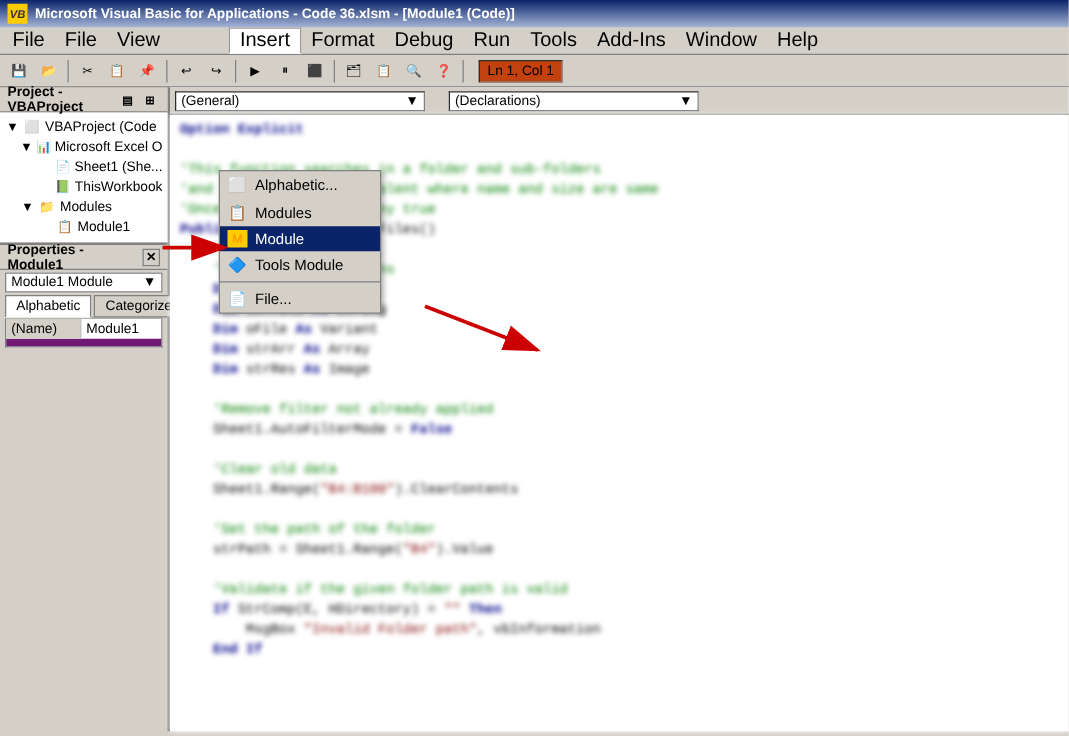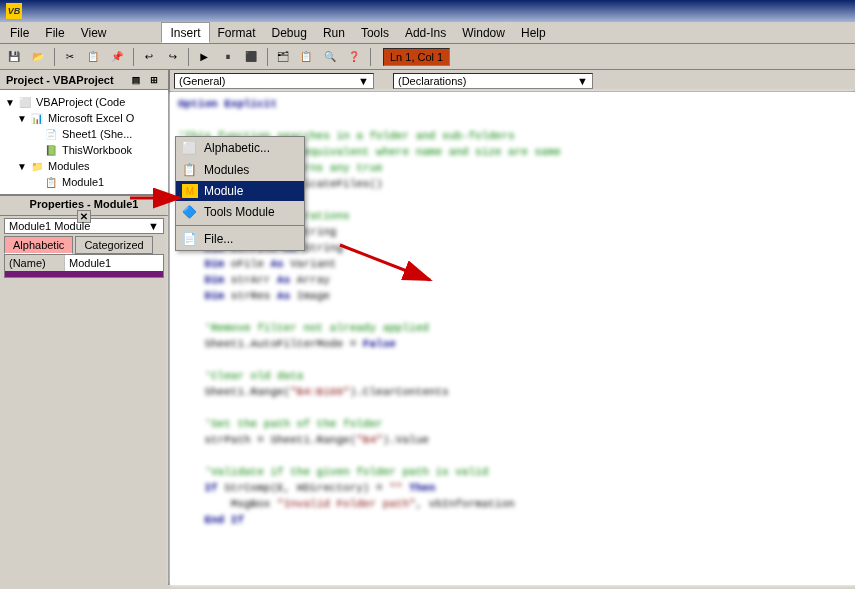--- a/index.html
+++ b/index.html
@@ -42,21 +42,21 @@
       background: #d4d0c8;
       border-bottom: 1px solid #808080;
       display: flex;
       align-items: center;
       height: 22px;
       padding: 0 2px;
     }
     .menu-item {
       padding: 2px 8px;
       cursor: pointer;
-      font-size: 12px;
+      font-size: 16px;
       color: #000;
       height: 100%;
       display: flex;
       align-items: center;
     }
 
     
     .toolbar {
       background: #d4d0c8;
       border-bottom: 1px solid #808080;
@@ -87,21 +87,21 @@
     }
 
     
     .main-layout {
       display: flex;
       height: calc(589px - 22px - 22px - 26px - 4px);
     }
 
     
     .left-panel {
-      width: 170px;
+      width: 136px;
       display: flex;
       flex-direction: column;
       border-right: 2px solid #808080;
     }
 
     
     .panel-header {
       background: #d4d0c8;
       border-bottom: 1px solid #808080;
       padding: 2px 6px;
@@ -161,21 +161,20 @@
     .prop-header {
       background: #d4d0c8;
       border-bottom: 1px solid #808080;
       padding: 2px 6px;
       font-size: 11px;
       font-weight: bold;
       display: flex;
       align-items: center;
       justify-content: space-between;
       height: 20px;
-      flex-direction: column;
     }
     .prop-close {
       cursor: pointer;
       font-size: 10px;
       width: 14px; height: 14px;
       border: 1px solid #808080;
       background: #d4d0c8;
       display: flex; align-items: center; justify-content: center;
     }
     .prop-dropdown {
@@ -196,21 +195,21 @@
     }
     .prop-tab {
       padding: 2px 8px;
       border: 1px solid #808080;
       background: #d4d0c8;
       font-size: 11px;
       cursor: pointer;
       margin-right: 2px;
     }
     .prop-tab.active {
-      background: #fca5a5;
+      background: #ffffff;
       border-bottom: 1px solid white;
       z-index: 1;
     }
     .prop-table {
       background: white;
       margin: 0 4px;
       border: 1px solid #808080;
       border-top: none;
     }
     .prop-row {
@@ -313,20 +312,21 @@
       height: 589px;
       pointer-events: none;
       z-index: 200;
     }
   </style>
 </head>
 <body>
 
 <div class="title-bar">
   <div class="title-bar-icon">VB</div>
+  <span class="title-bar-text">Microsoft Visual Basic for Applications - Code 36.xlsm - [Module1 (Code)]</span>
 </div>
 
 <div class="menu-bar">
   <div class="menu-item">File</div>
   <div class="menu-item">File</div>
   <div class="menu-item">View</div>
   <div class="menu-item" style="background: white; border: 1px solid #999; border-bottom: 1px solid white; z-index: 101; position: relative; margin-left: 47px;">Insert</div>
   <div class="menu-item">Format</div>
   <div class="menu-item">Debug</div>
   <div class="menu-item">Run</div>

